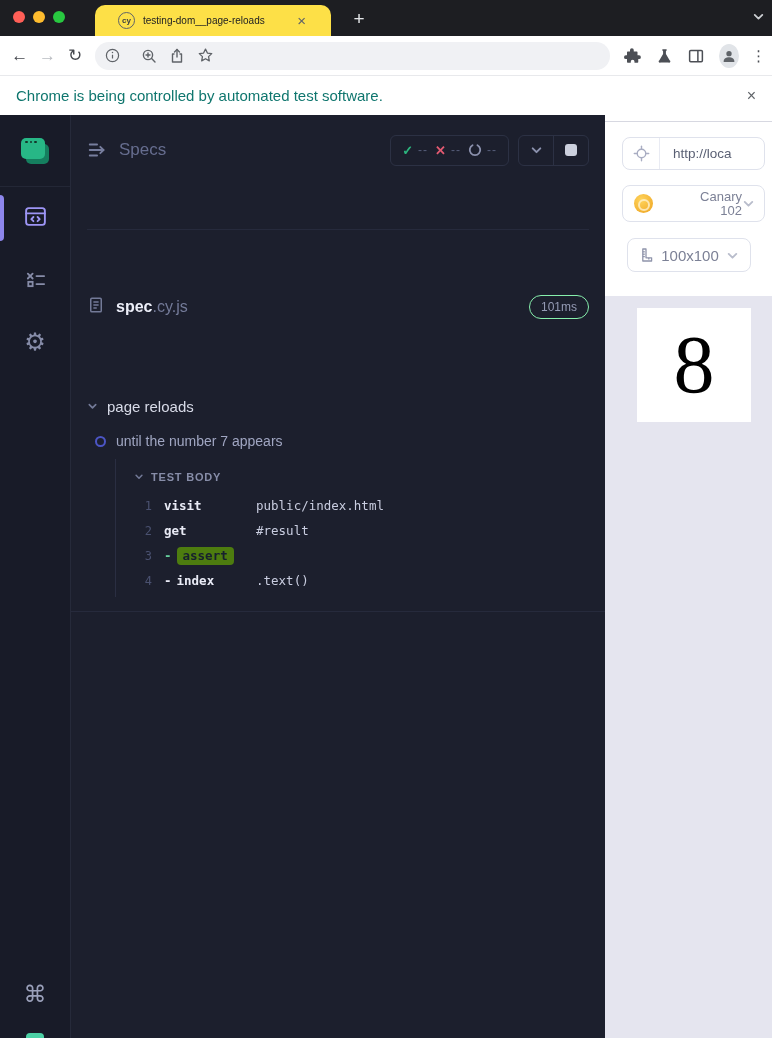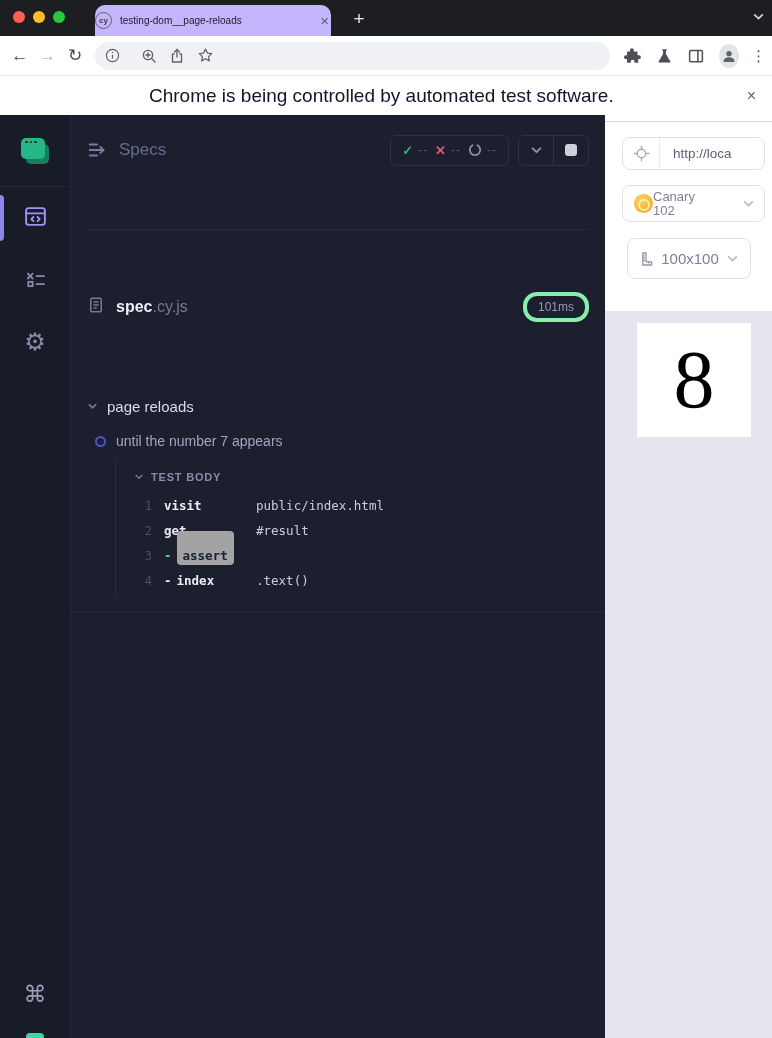--- a/index.html
+++ b/index.html
@@ -5,40 +5,40 @@
   * { margin:0; padding:0; box-sizing:border-box; }
   html,body { width:772px; height:1038px; }
   body { font-family:"Liberation Sans", sans-serif; background:#1c1f2d; overflow:hidden; }
   .stage { position:relative; width:772px; height:1038px; }
 
   
   .tabstrip { position:absolute; top:0; left:0; right:0; height:36px; background:#1d1e22; }
   .traffic { position:absolute; top:11px; left:13px; display:flex; gap:8px; }
   .light { width:12px; height:12px; border-radius:50%; }
   .light.red { background:#ff5f57; } .light.yellow { background:#febc2e; } .light.green { background:#28c840; }
-  .tab { position:absolute; left:95px; top:5px; width:236px; height:31px; background:#c4b5fd; border-radius:10px 10px 0 0; display:flex; align-items:center; padding:0 0; }
+  .tab { position:absolute; left:95px; top:5px; width:236px; height:31px; background:#fde047; border-radius:10px 10px 0 0; display:flex; align-items:center; padding:0 23px; }
   .favicon { width:17px; height:17px; border:1.4px solid #5f6368; border-radius:50%; display:flex; align-items:center; justify-content:center; font-size:8px; color:#3c4043; font-weight:bold; flex:0 0 auto; }
   .tabtitle { margin-left:8px; font-size:10px; color:#202124; white-space:nowrap; overflow:hidden; flex:1; }
   .tabclose { font-size:15px; color:#5f6368; padding:0 2px; line-height:1; }
   .newtab { position:absolute; left:346px; top:6px; width:26px; height:26px; color:#e3e5e8; font-size:19px; display:flex; align-items:center; justify-content:center; }
   .tabstrip-chevron { position:absolute; right:7px; top:9px; color:#cdd0d4; }
 
   .toolbar { position:absolute; top:36px; left:0; right:0; height:39px; background:#ffffff; display:flex; align-items:center; padding:0 6px; }
   .navbtn { width:26px; height:26px; display:flex; align-items:center; justify-content:center; font-size:17px; color:#45484e; margin:0 3px; }
   .navbtn.disabled { color:#b9bcc1; }
   .urlpill { height:28px; background:#f0f1f4; border-radius:14px; display:flex; align-items:center; flex:0 0 515px; margin-left:6px; padding:0 10px; }
   .urlpill .info { color:#5f6368; display:flex; margin-right:9px; }
   .urltext { font-size:13.5px; color:#26282d; white-space:nowrap; overflow:hidden; flex:1; }
   .pillicon { color:#5f6368; display:flex; margin-left:12px; }
   .exticon { color:#4c4f55; display:flex; margin-left:14px; }
   .avatarwrap { width:24px; height:24px; border-radius:50%; background:#e1e4e8; display:flex; align-items:center; justify-content:center; margin-left:14px; }
   .kebab { font-size:15px; color:#4c4f55; margin-left:12px; letter-spacing:0; }
 
   .infobar { position:absolute; top:75px; left:0; right:0; height:40px; background:#ffffff; border-top:1px solid #e8e9ec; display:flex; align-items:center; padding:0 16px; }
-  .infomsg { font-size:19px; color:#0f172a; flex:1;text-align:center; }
+  .infomsg { font-size:15px; color:#0f766e; flex:1; }
   .infoclose { font-size:16px; color:#5f6368; }
 
   
   .app { position:absolute; top:115px; left:0; right:0; bottom:0; display:flex; }
 
   
   .sidebar { width:71px; background:#181b28; border-right:1px solid #262a3a; display:flex; flex-direction:column; align-items:center; position:relative; flex:0 0 71px; }
   .logoblock { width:100%; height:72px; display:flex; align-items:center; justify-content:center; border-bottom:1px solid #232736; }
   .cylogo { position:relative; width:30px; height:28px; }
   .cylogo .back { position:absolute; left:6px; top:7px; width:23px; height:20px; background:#157f5f; border-radius:5px; }
@@ -64,56 +64,56 @@
   .s-cross { color:#e25a71; font-size:13px; font-weight:bold; }
   .ctrlbox { display:flex; align-items:center; border:1px solid #2c3144; border-radius:6px; height:31px; margin-left:9px; }
   .ctrlbtn { width:34px; height:100%; display:flex; align-items:center; justify-content:center; color:#8b91ad; }
   .ctrlsep { width:1px; height:100%; background:#2c3144; }
   .stopsq { width:12px; height:12px; background:#ccd0dd; border-radius:3px; }
   .hdivider { height:1px; background:#262a3c; margin:0 16px; }
   .specrow { height:66px; display:flex; align-items:center; padding:0 16px; }
   .specname { margin-left:11px; font-size:16px; flex:1; white-space:nowrap; }
   .specbold { color:#eceef8; font-weight:bold; }
   .specext { color:#737a98; }
-  .durbadge { border:4px solid #86efac; border-radius:14px; padding:4px 11px; font-size:12px; color:#959bb5; }
+  .durbadge { border:1px solid #86efac; border-radius:14px; padding:4px 11px; font-size:12px; color:#959bb5; }
 
   .runnables { padding:10px 16px 0 16px; position:relative; flex:1; }
   .chev { display:flex; color:#737a98; }
   .suiterow { display:flex; align-items:center; gap:9px; padding:4px 0 6px 0; }
   .suitetitle { font-size:15px; color:#d8dbe8; }
   .testrow { display:flex; align-items:center; gap:10px; margin:12px 0 10px 8px; }
   .testring { width:11px; height:11px; border:2px solid #4c55c5; border-radius:50%; flex:0 0 auto; }
   .testtitle { font-size:14px; color:#a0a6c2; }
   .bodyblock { margin-left:28px; border-left:1px solid #2a2e42; padding:6px 0 4px 0; }
   .sectionrow { display:flex; align-items:center; gap:7px; padding-left:18px; margin:6px 0 10px 0; }
   .sectiontitle { font-size:11px; font-weight:600; letter-spacing:.8px; color:#878da8; }
   .cmdrow { display:flex; align-items:center; height:25px; font-family:"DejaVu Sans Mono", monospace; font-size:12.5px; }
   .lnum { width:36px; text-align:right; color:#4a5170; margin-right:12px; flex:0 0 auto; font-size:12px; }
   .cmdname { min-width:84px; color:#e9ebf6; font-weight:bold; white-space:nowrap; }
   .cmdmsg { color:#c9cde0; margin-left:8px; white-space:nowrap; }
   .dash-w { color:#e9ebf6; font-weight:bold; margin-right:5px; }
   .dash-g { color:#66d19e; font-weight:bold; margin-right:5px; }
-  .assertbadge { background:#a3a3a3; color:#17202e; font-weight:bold; border-radius:4px; padding:17px 6px 2px 6px; }
+  .assertbadge { background:#4d7c0f; color:#17202e; font-weight:bold; border-radius:4px; padding:1px 6px 2px 6px; }
   .amsg { margin-left:8px; white-space:nowrap; color:#66d19e; }
   .amsg b { color:#bdeeD6; font-weight:bold; }
   .amsg .seg { margin-right:7px; }
   .bottomline { height:1px; background:#262a3c; margin-top:14px; margin-left:-16px; margin-right:-16px; }
 
   
   .autpanel { width:167px; flex:0 0 167px; background:#ffffff; display:flex; flex-direction:column; position:relative; }
   .auttopline { position:absolute; top:6px; left:0; right:0; height:1px; background:#d7d8e1; }
   .urlctl { margin:22px 7px 0 17px; height:33px; border:1px solid #dfe2ec; border-radius:8px; display:flex; align-items:center; overflow:hidden; }
   .urlctl .iconcell { width:37px; height:100%; display:flex; align-items:center; justify-content:center; border-right:1px solid #e9ebf3; color:#a9adc2; flex:0 0 auto; }
   .auturltext { font-size:13.5px; color:#595f73; padding-left:13px; white-space:nowrap; overflow:hidden; }
   .browserctl { margin:15px 7px 0 17px; height:37px; border:1px solid #dfe2ec; border-radius:8px; display:flex; align-items:center; padding:0 9px 0 11px; }
   .canary { width:19px; height:19px; border-radius:50%; background:radial-gradient(circle at 38% 32%, #ffd45c, #eda21f); position:relative; flex:0 0 auto; }
   .canary::after { content:""; position:absolute; left:4px; top:5px; width:8px; height:8px; border-radius:50%; border:2.5px solid rgba(255,244,214,.75); }
-  .browserlabel { flex:1; text-align:left; font-size:13px; line-height:14px; color:#7c8196; }
+  .browserlabel { flex:1; text-align:right; font-size:13px; line-height:14px; color:#7c8196; }
   .chev-lt { display:flex; color:#b9bdcc; }
-  .viewportctl { margin:16px auto 12px auto; width:124px; height:41px; border:1px solid #dfe2ec; border-radius:8px; display:flex; align-items:center; justify-content:center; gap:7px; }
+  .viewportctl { margin:16px auto 4px auto; width:124px; height:34px; border:1px solid #dfe2ec; border-radius:8px; display:flex; align-items:center; justify-content:center; gap:7px; }
   .vptext { font-size:15px; color:#7c8196; }
   .autarea { margin-top:20px; flex:1; background:#e5e5ef; }
   .autframe { width:114px; height:114px; background:#ffffff; margin-left:32px; margin-top:12px; display:flex; align-items:center; justify-content:center; }
   .bignum { font-family:"Liberation Serif", serif; font-size:82px; color:#000; line-height:1; }
 </style>
 </head>
 <body>
 
 <div class="stage">
 

